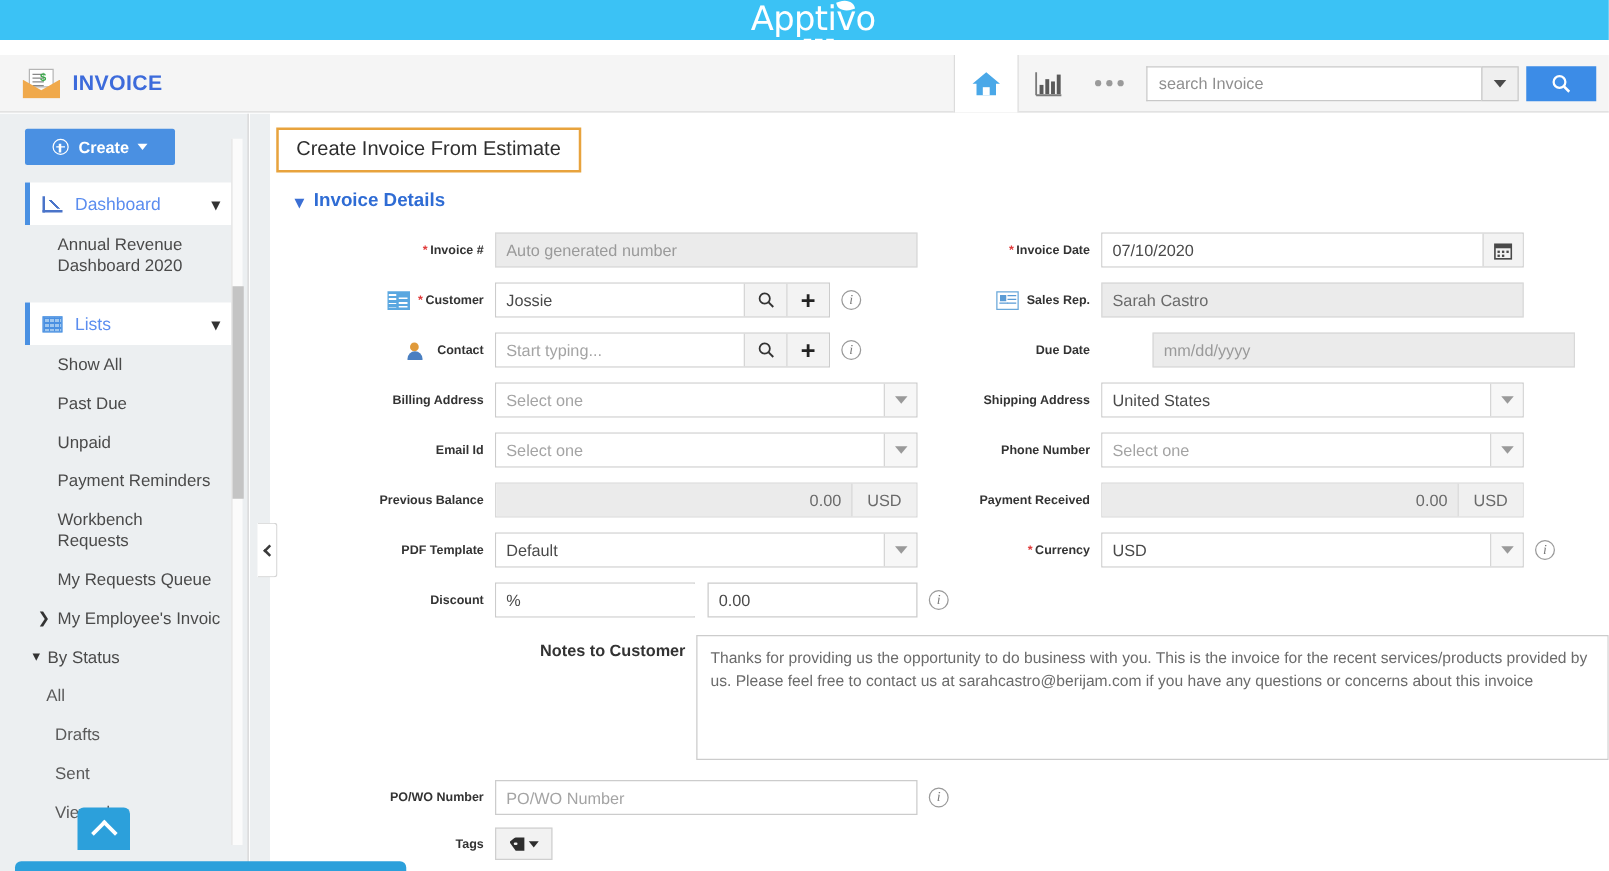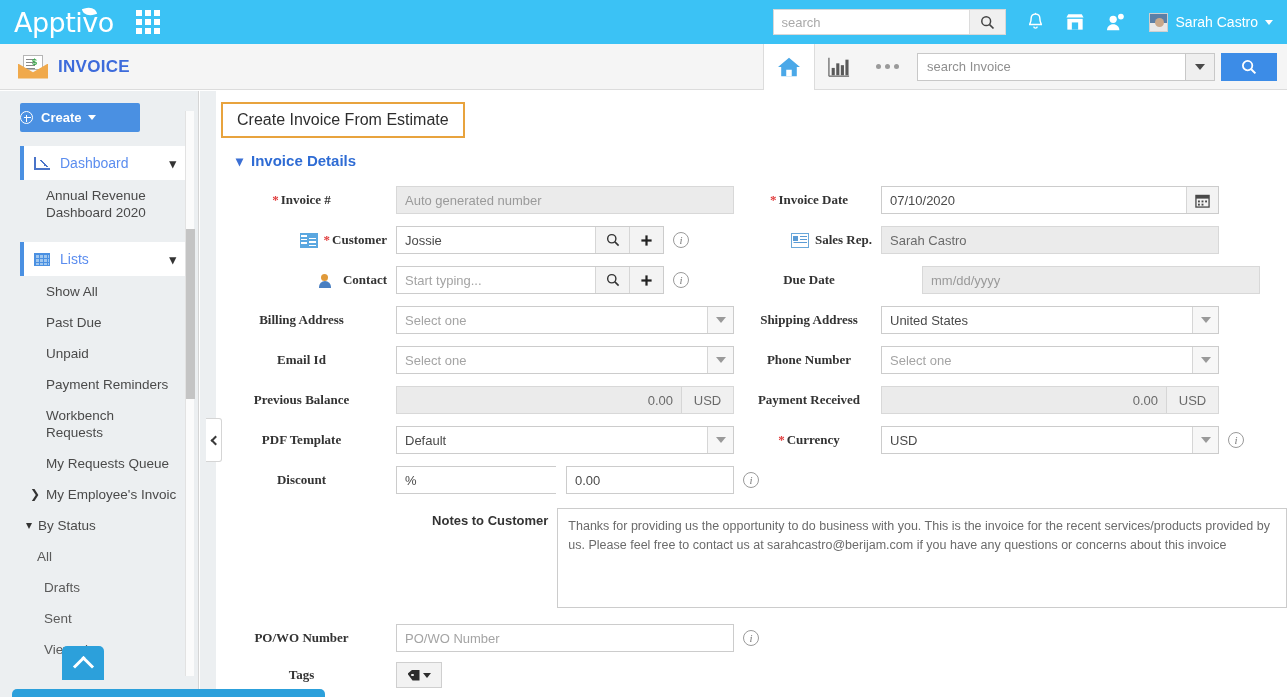--- a/index.html
+++ b/index.html
@@ -7,23 +7,23 @@
     margin: 0; padding: 0;
     width: 1287px; height: 697px;
     overflow: hidden;
     font-family: "Liberation Sans", sans-serif;
     background: #ffffff;
   }
 
   
   .topbar {
     position: absolute; top: 0; left: 0;
-    width: 1287px; height: 44px;
+    width: 1287px; height: 32px;
     background: #3bc2f5;
-    display: flex; align-items: center;
+    display: flex; align-items: center; flex-direction: column;
   }
   .logo {
     margin-left: 14px;
     color: #ffffff;
     font-size: 27px;
     font-weight: 400;
     letter-spacing: -0.5px;
     position: relative;
     font-family: "DejaVu Sans", sans-serif;
   }
@@ -219,21 +219,21 @@
     background: #eceff1;
     border-right: 1px solid #d5d5d5;
     overflow: hidden;
   }
   .create-btn {
     margin: 12px auto 0 20px;
     width: 120px; height: 29px;
     background: #4a90e2;
     color: #ffffff;
     font-size: 13px; font-weight: bold;
-    display: flex; align-items: center; 
+    display: flex; align-items: center; justify-content: center;
     cursor: pointer;
     border-radius: 2px;
   }
   .create-btn .plus-circ {
     width: 13px; height: 13px;
     border: 1.6px solid #ffffff;
     border-radius: 50%;
     margin-right: 8px;
     position: relative;
   }
@@ -412,27 +412,26 @@
     margin-top: 11px;
   }
   .row {
     display: flex; align-items: center;
     height: 40px;
   }
   .col-left { width: 530px; display: flex; align-items: center; }
   .col-right { width: 520px; display: flex; align-items: center; }
 
   .lbl {
-    font-size: 13px;
+    font-size: 10px;
     color: #333333;
     font-weight: bold;
-    text-align: center;
+    text-align: right;
     padding-right: 9px;
     white-space: nowrap;
-    font-family: Liberation Serif, serif;
   }
   .req { color: #e03b3b; margin-right: 2px; }
 
   .fld {
     height: 28px;
     border: 1px solid #cccccc;
     background: #ffffff;
     font-size: 13px;
     color: #4a4a4a;
     padding: 0 8px;

